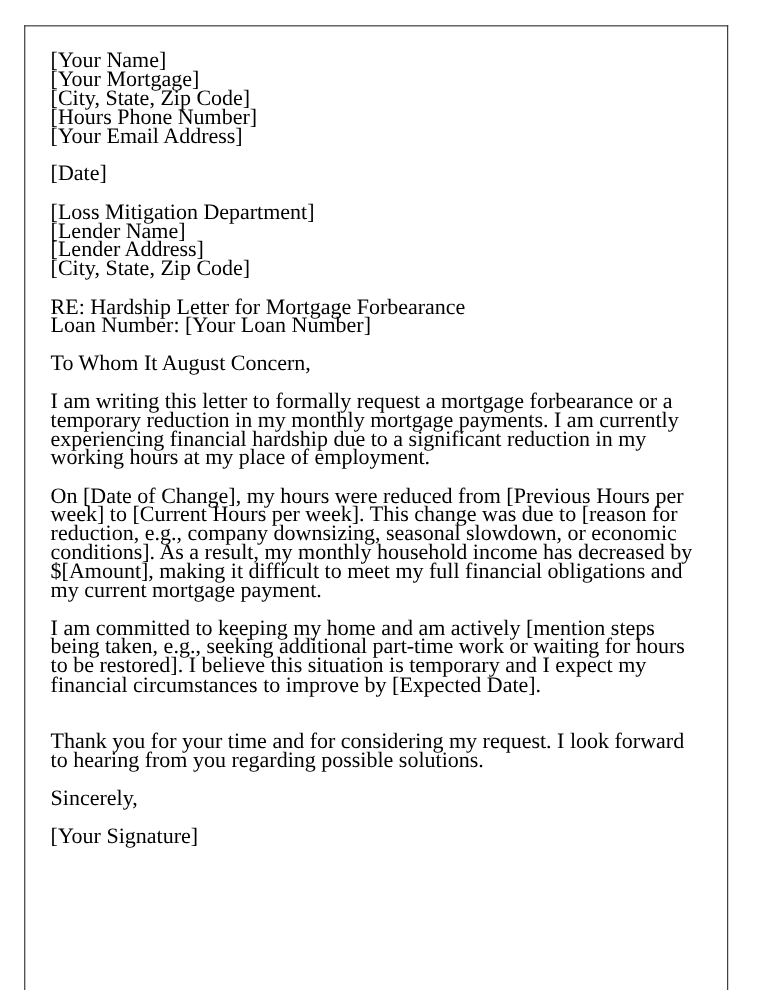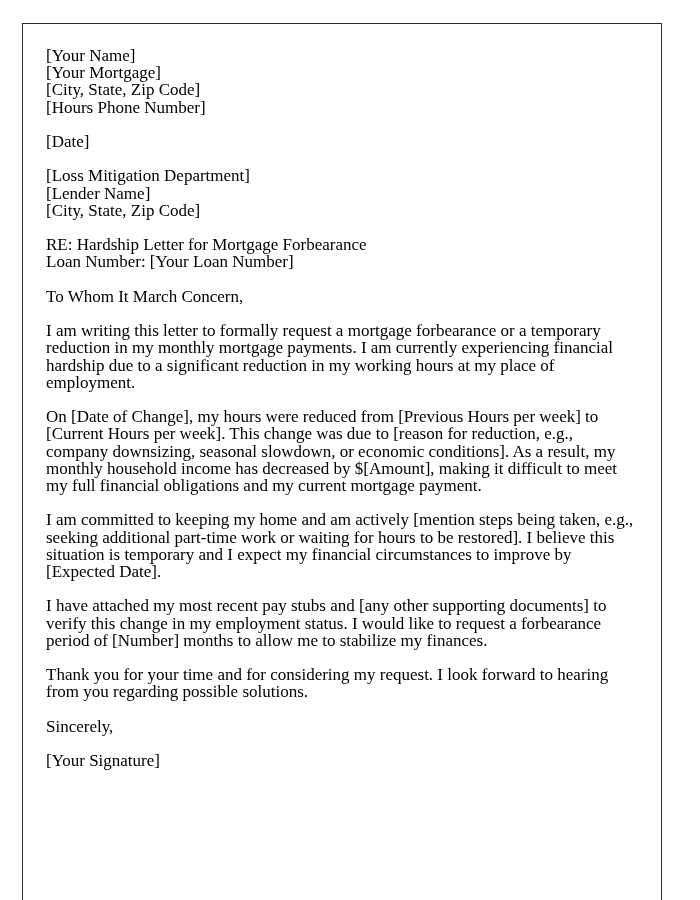--- a/index.html
+++ b/index.html
@@ -31,21 +31,21 @@
     width: 640px;
     height: 960px;              
     box-sizing: border-box;
     background: #ffffff;
     border: 1px solid #2b2b2b;
     border-bottom: none;
   }
 
   .letter-body {
     padding: 23px 26px 0 23px;
-    font-size: 17px;
+    font-size: 20px;
     line-height: 17.2px;
   }
 
   
   .addr-block,
   .date-block,
   .recipient-block,
   .subject-block,
   .salutation-block,
   .para,
@@ -89,61 +89,62 @@
 
 <div class="page-viewport">
   <div class="document-page">
     <div class="letter-body">
 
       <div class="addr-block">
         <span class="line">[Your Name]</span>
         <span class="line">[Your Mortgage]</span>
         <span class="line">[City, State, Zip Code]</span>
         <span class="line">[Hours Phone Number]</span>
+        <span class="line">[Your Email Address]</span>
       </div>
 
       <div class="gap"></div>
 
       <div class="date-block">
         <span class="line">[Date]</span>
       </div>
 
       <div class="gap"></div>
 
       <div class="recipient-block">
         <span class="line">[Loss Mitigation Department]</span>
         <span class="line">[Lender Name]</span>
+        <span class="line">[Lender Address]</span>
         <span class="line">[City, State, Zip Code]</span>
       </div>
 
       <div class="gap"></div>
 
       <div class="subject-block">
         <span class="subject-line">RE: Hardship Letter for Mortgage Forbearance</span>
         <span class="loan-line"><span class="loan-label">Loan Number:</span> <span class="loan-value">[Your Loan Number]</span></span>
       </div>
 
       <div class="gap"></div>
 
       <div class="salutation-block">
-        <span class="line">To Whom It March Concern,</span>
+        <span class="line">To Whom It August Concern,</span>
       </div>
 
       <div class="gap"></div>
 
       <p class="para">I am writing this letter to formally request a mortgage forbearance or a temporary reduction in my monthly mortgage payments. I am currently experiencing financial hardship due to a significant reduction in my working hours at my place of employment.</p>
       <div class="gap"></div>
 
       <p class="para">On [Date of Change], my hours were reduced from [Previous Hours per week] to [Current Hours per week]. This change was due to [reason for reduction, e.g., company downsizing, seasonal slowdown, or economic conditions]. As a result, my monthly household income has decreased by $[Amount], making it difficult to meet my full financial obligations and my current mortgage payment.</p>
       <div class="gap"></div>
 
       <p class="para">I am committed to keeping my home and am actively [mention steps being taken, e.g., seeking additional part-time work or waiting for hours to be restored]. I believe this situation is temporary and I expect my financial circumstances to improve by [Expected Date].</p>
       <div class="gap"></div>
 
-      <p class="para">I have attached my most recent pay stubs and [any other supporting documents] to verify this change in my employment status. I would like to request a forbearance period of [Number] months to allow me to stabilize my finances.</p>
       <div class="gap"></div>
 
       <p class="para">Thank you for your time and for considering my request. I look forward to hearing from you regarding possible solutions.</p>
       <div class="gap"></div>
 
       <div class="closing-block">
         <span class="line">Sincerely,</span>
       </div>
 
       <div class="gap"></div>

